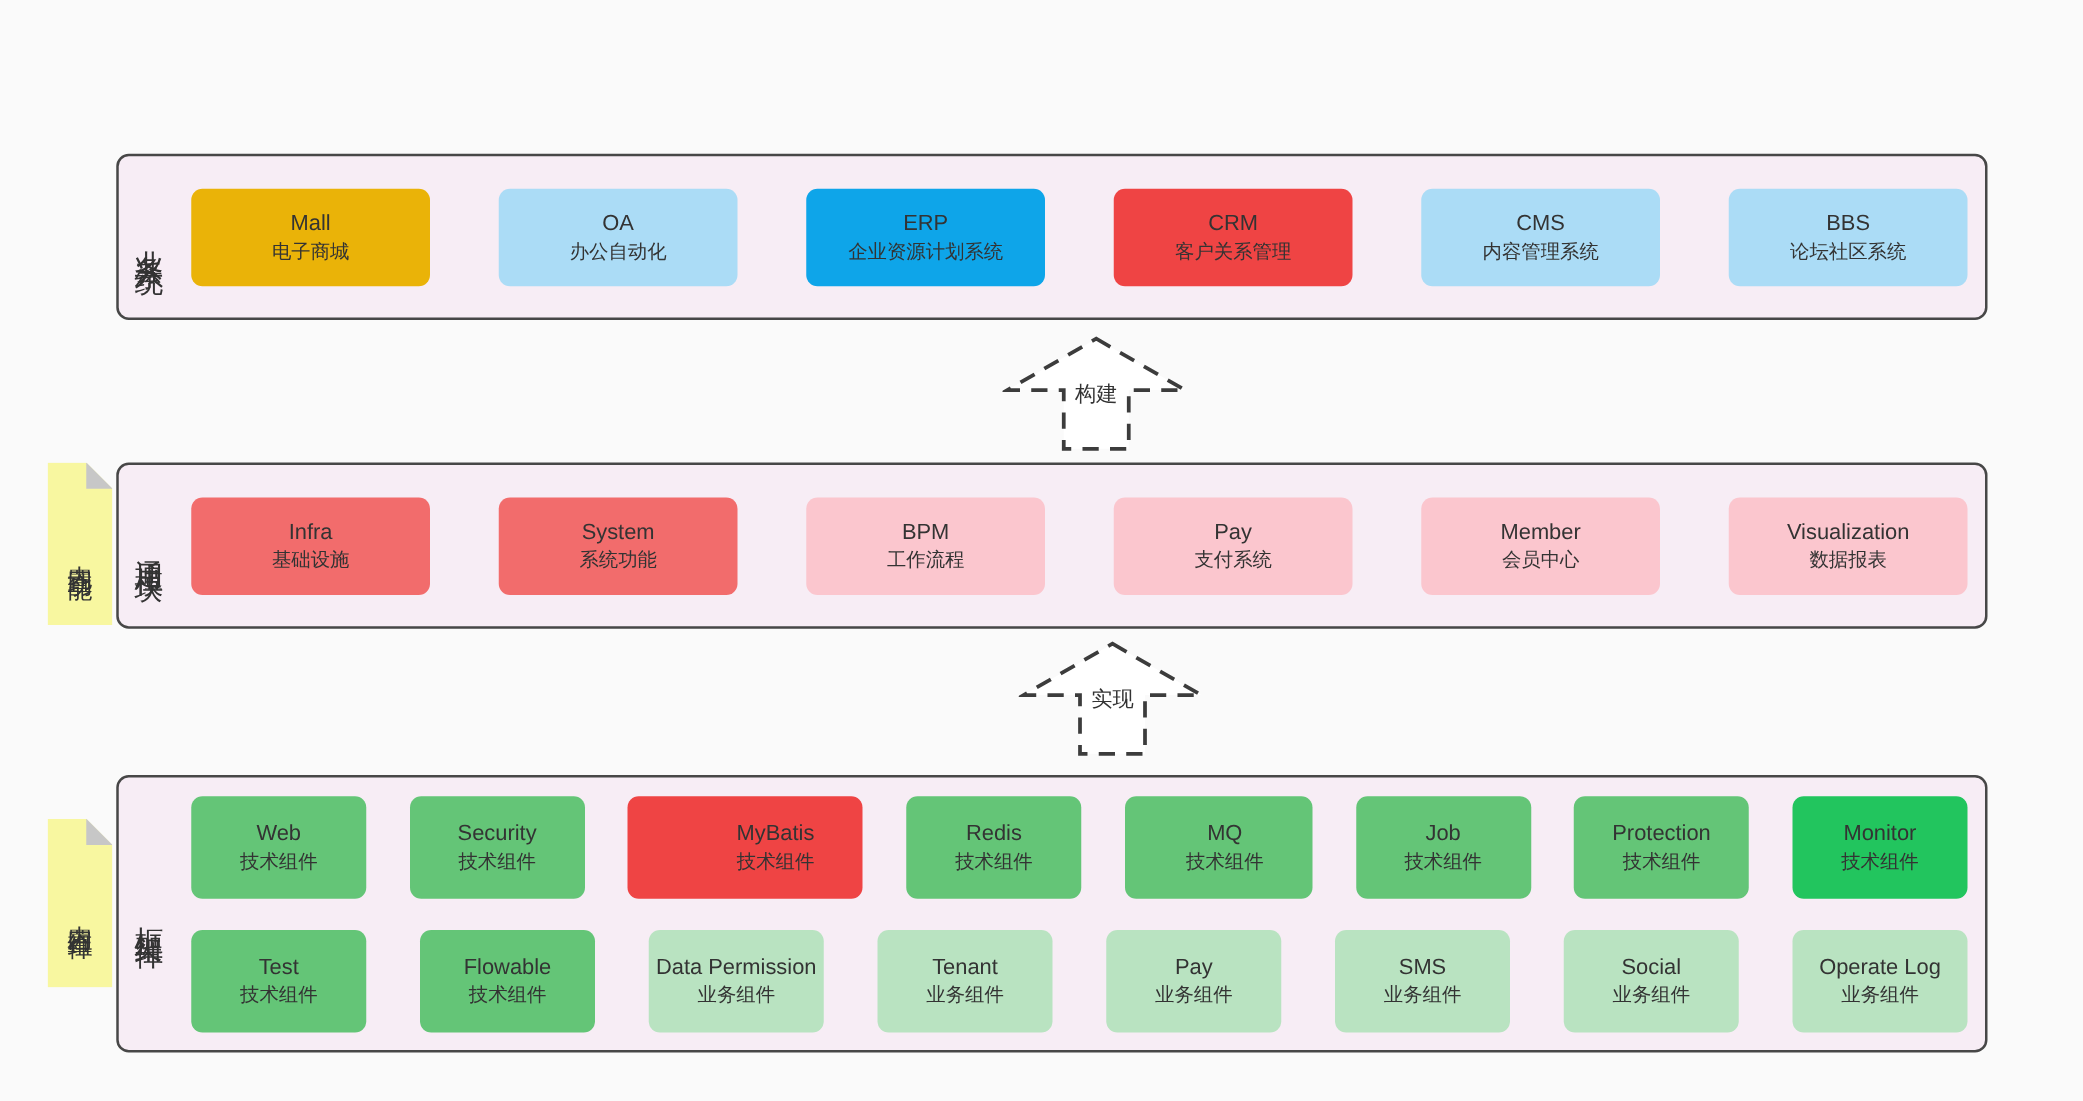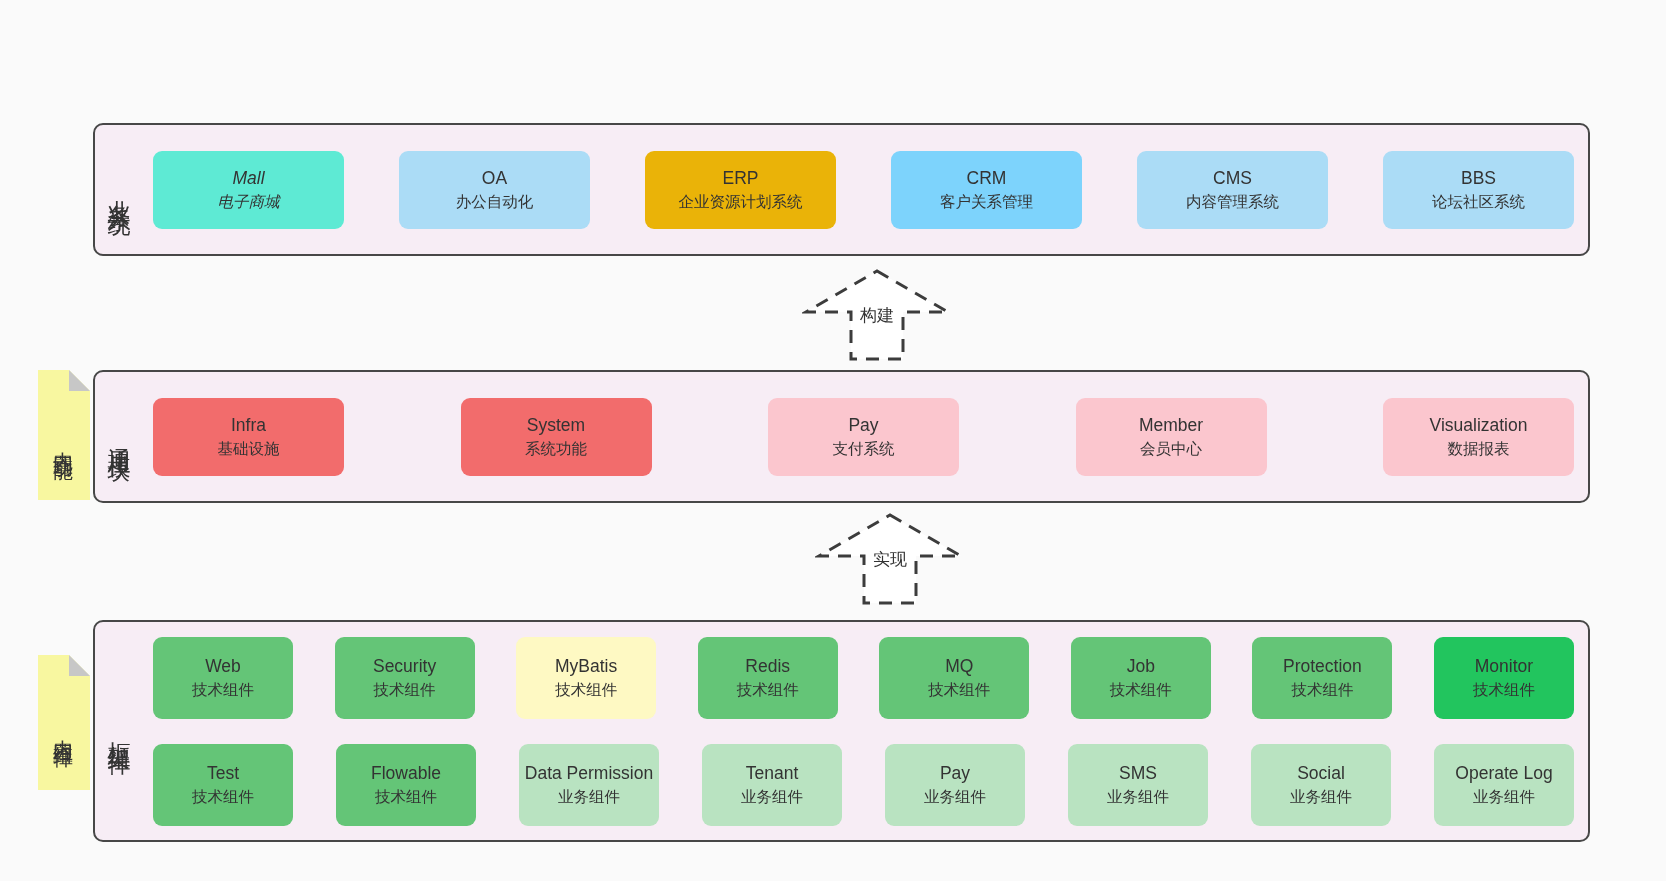--- a/index.html
+++ b/index.html
@@ -81,33 +81,33 @@
 <body>
 
 <div class="stage">
 
   <section class="panel" style="top:123px;height:133px;">
     <div class="v-label">
       <span>业务系统</span>
     </div>
     <div class="rows">
       <div class="brow">
-        <div class="box b6" style="background: #5eead4; font-style: italic;">
+        <div class="box b6" style="background: #eab308;">
           <div class="en">Mall</div>
           <div class="zh">电子商城</div>
         </div>
         <div class="box b6" style="background: rgb(171, 220, 246);">
           <div class="en">OA</div>
           <div class="zh">办公自动化</div>
         </div>
-        <div class="box b6" style="background: #eab308; text-align: center;">
+        <div class="box b6" style="background: #0ea5e9; text-align: center;">
           <div class="en">ERP</div>
           <div class="zh">企业资源计划系统</div>
         </div>
-        <div class="box b6" style="background: #7dd3fc;">
+        <div class="box b6" style="background: #ef4444;">
           <div class="en">CRM</div>
           <div class="zh">客户关系管理</div>
         </div>
         <div class="box b6" style="background: rgb(171, 220, 246);">
           <div class="en">CMS</div>
           <div class="zh">内容管理系统</div>
         </div>
         <div class="box b6" style="background: rgb(171, 220, 246);">
           <div class="en">BBS</div>
           <div class="zh">论坛社区系统</div>
@@ -136,20 +136,24 @@
       <div class="brow">
         <div class="box b6" style="background: rgb(242, 108, 108);">
           <div class="en">Infra</div>
           <div class="zh">基础设施</div>
         </div>
         <div class="box b6" style="background: rgb(242, 108, 108);">
           <div class="en">System</div>
           <div class="zh">系统功能</div>
         </div>
         <div class="box b6" style="background: rgb(251, 198, 206);">
+          <div class="en">BPM</div>
+          <div class="zh">工作流程</div>
+        </div>
+        <div class="box b6" style="background: rgb(251, 198, 206);">
           <div class="en">Pay</div>
           <div class="zh">支付系统</div>
         </div>
         <div class="box b6" style="background: rgb(251, 198, 206);">
           <div class="en">Member</div>
           <div class="zh">会员中心</div>
         </div>
         <div class="box b6" style="background: rgb(251, 198, 206);">
           <div class="en">Visualization</div>
           <div class="zh">数据报表</div>
@@ -177,21 +181,21 @@
     <div class="rows">
       <div class="brow">
         <div class="box b8" style="background: rgb(100, 197, 119);">
           <div class="en">Web</div>
           <div class="zh">技术组件</div>
         </div>
         <div class="box b8" style="background: rgb(100, 197, 119);">
           <div class="en">Security</div>
           <div class="zh">技术组件</div>
         </div>
-        <div class="box b8" style="background: #fef9c3;">
+        <div class="box b8" style="background: #ef4444; padding-left: 48px;">
           <div class="en">MyBatis</div>
           <div class="zh">技术组件</div>
         </div>
         <div class="box b8" style="background: rgb(100, 197, 119); align-items: center;">
           <div class="en">Redis</div>
           <div class="zh">技术组件</div>
         </div>
         <div class="box b8" style="background: rgb(100, 197, 119); padding-left: 10px;">
           <div class="en">MQ</div>
           <div class="zh">技术组件</div>

